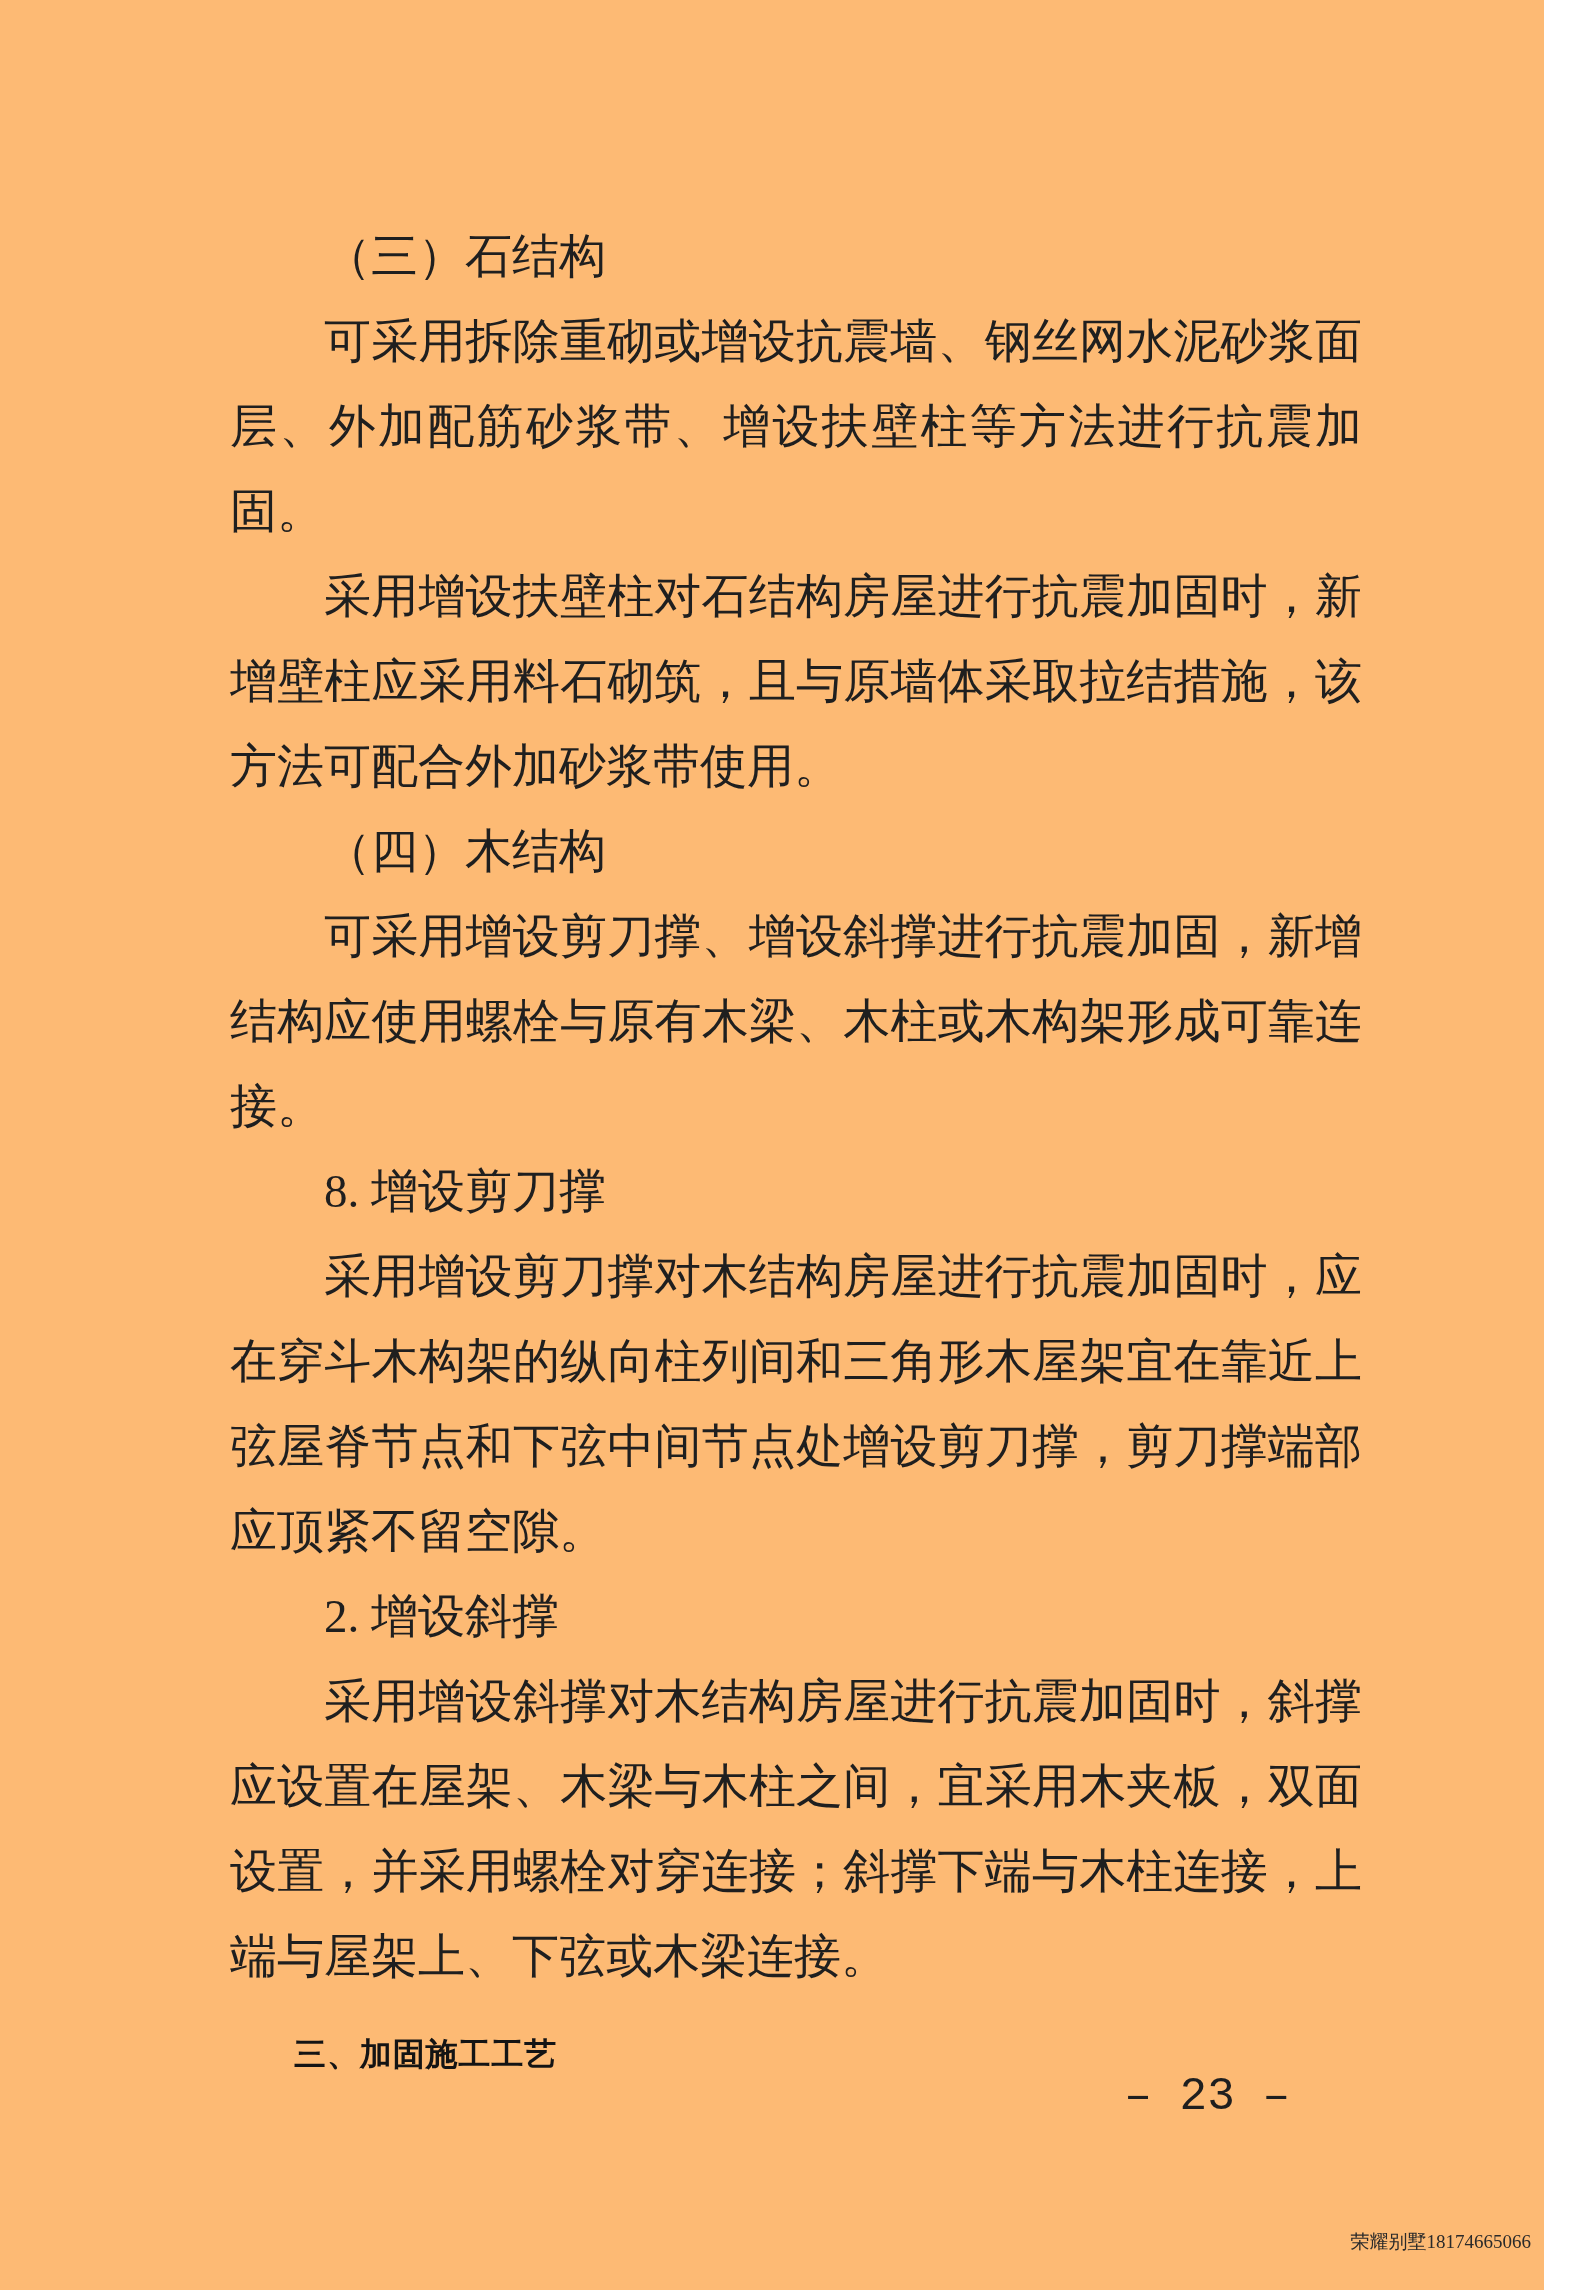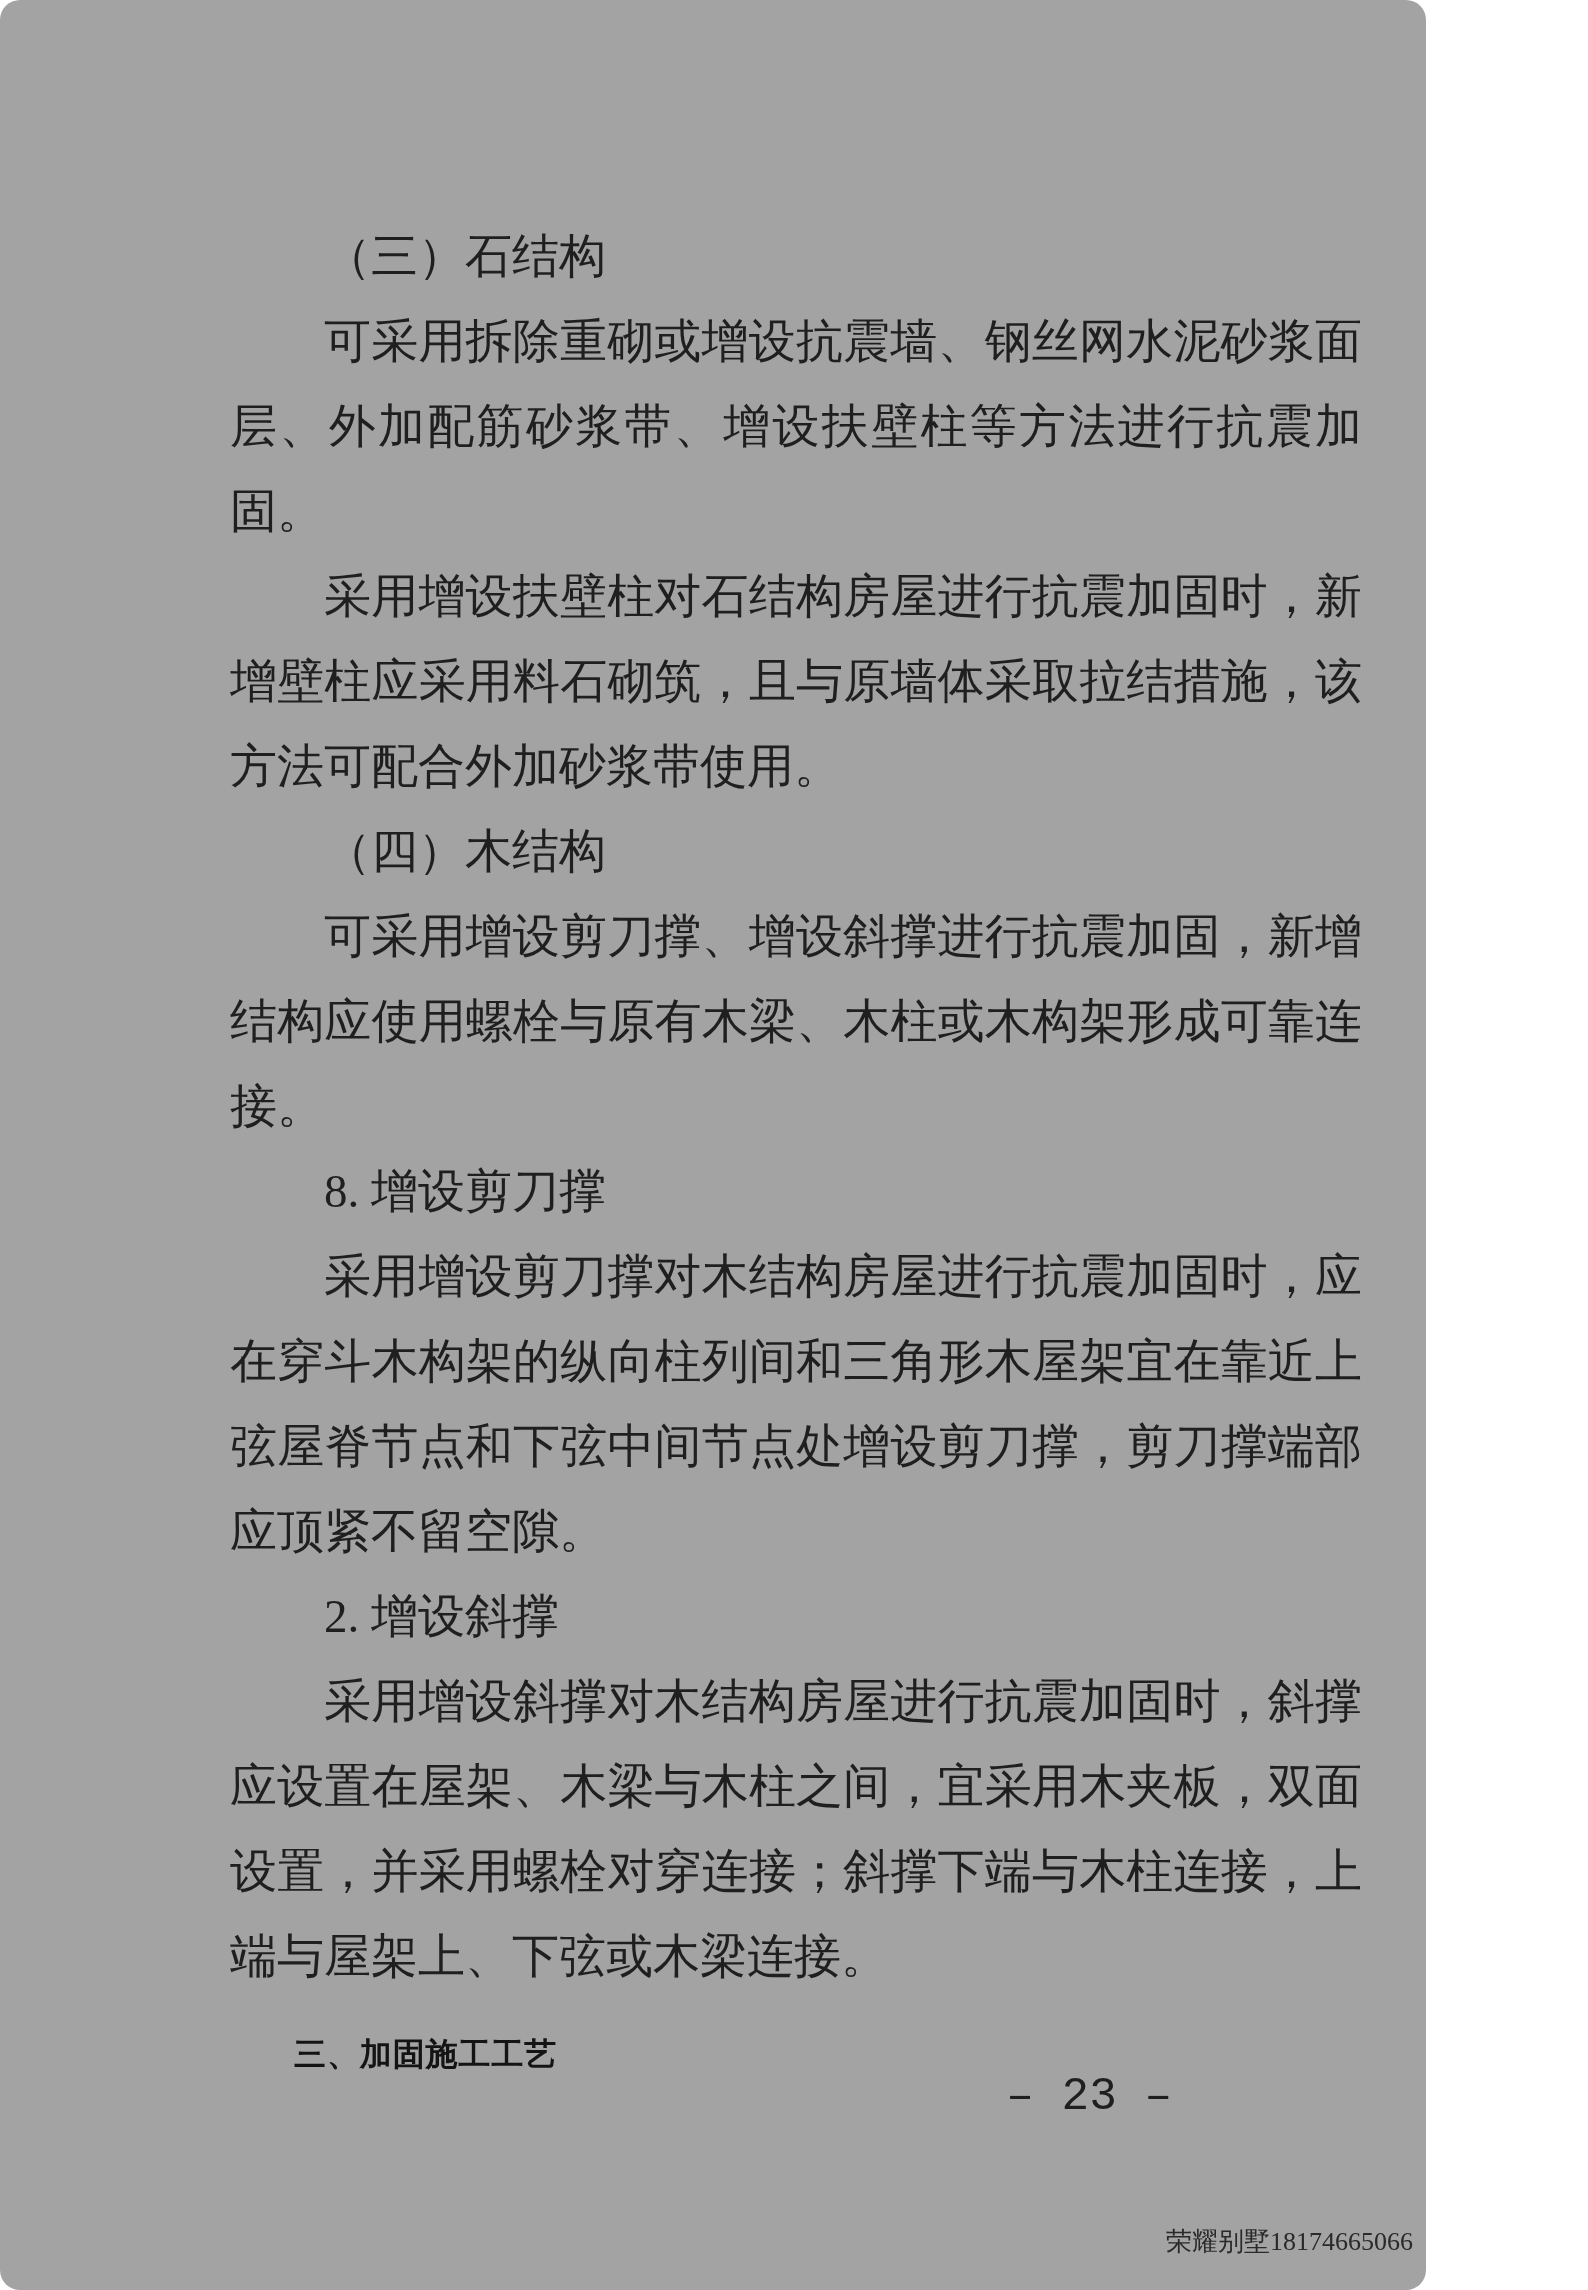--- a/index.html
+++ b/index.html
@@ -2,27 +2,26 @@
 <html lang="zh" style="font-size:15px"><head>
 <meta charset="utf-8">
 <style>
   html, body {
     margin: 0;
     padding: 0;
     background: #ffffff;
   }
   .page {
     position: relative;
-    width: 1426px;
+    width: 1544px;
     height: 2290px;
-    background: #a3a3a3;
+    background: #fdba74;
     overflow: hidden;
     font-family: "Liberation Serif", "DejaVu Serif", serif;
     color: #1f1f1f;
-    border-radius: 20px;
   }
   .content {
     position: absolute;
     left: 230px;
     top: 214px;
     width: 1132px;
   }
   .para { margin: 0; padding: 0; }
   .line {
     font-size: 47px;
@@ -56,21 +55,21 @@
     right: 254px;
     font-size: 46px;
     line-height: 49px;
     color: #1f1f1f;
     font-family: Liberation Mono, monospace;
   }
   .watermark {
     position: absolute;
     top: 2224px;
     right: 13px;
-    font-size: 26px;
+    font-size: 19px;
     line-height: 36px;
     color: #2a2a2a;
     font-family: "Liberation Serif", "DejaVu Serif", serif;
   }
 </style>
 </head>
 <body>
 
 <div class="page">
 

